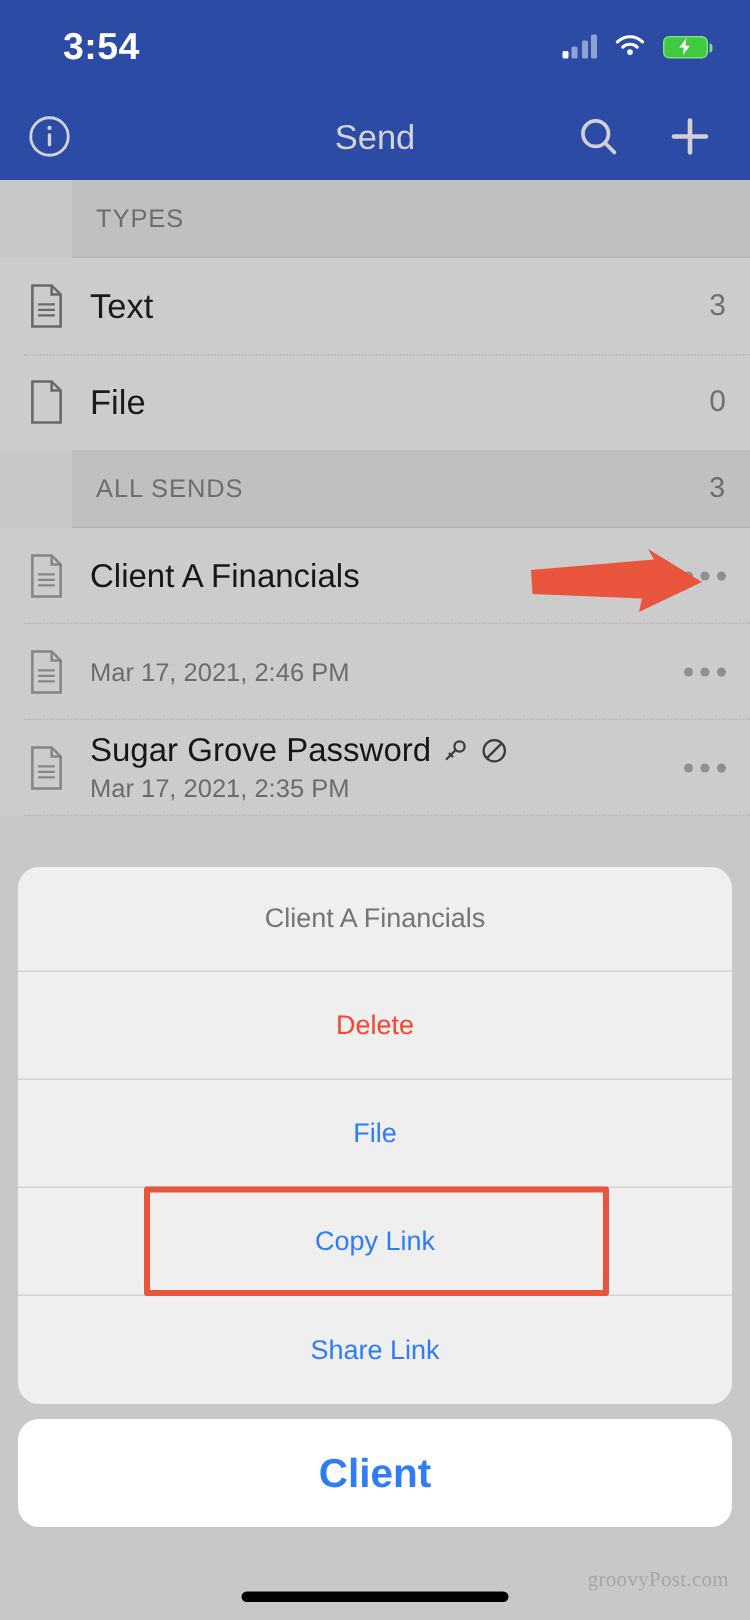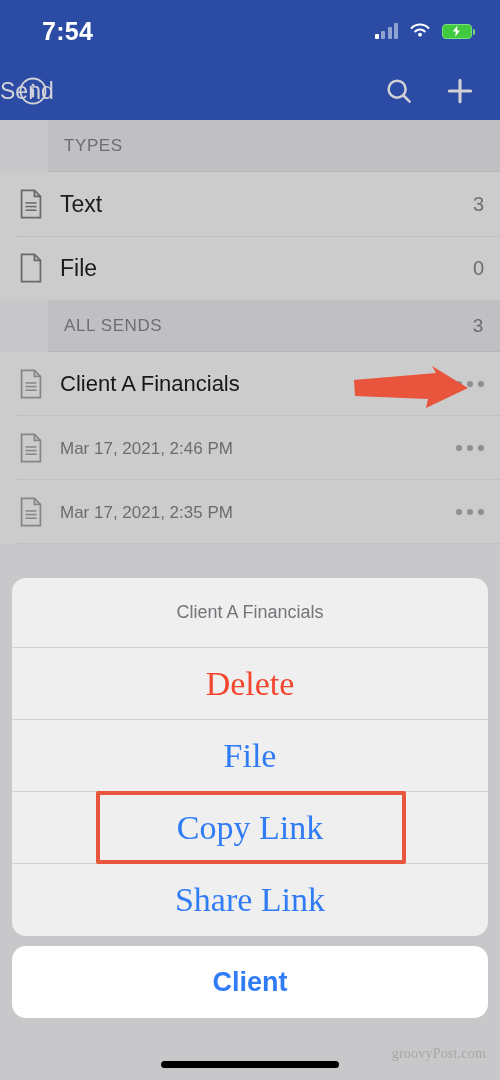--- a/index.html
+++ b/index.html
@@ -62,21 +62,21 @@
   .navbar {
     height: 58px;
     background: #2b4ba5;
     display: flex;
     align-items: center;
     padding: 0 24px 0 18px;
     flex: 0 0 auto;
     position: relative;
   }
   .nav-title {
-    position: absolute; left: 0; right: 0; text-align: left;
+    position: absolute; left: 0; right: 0; text-align: center;
     color: #d4d4d8; font-size: 23px; pointer-events: none;
   }
   .nav-left { display: flex; align-items: center; }
   .nav-right { margin-left: auto; display: flex; align-items: center; gap: 30px; }
   .icon-btn { display: flex; align-items: center; justify-content: center; }
 
   
   .sec-head {
     background: #c0c0c2;
     height: 52px;
@@ -150,24 +150,23 @@
   }
   .sheet-title {
     height: 70px;
     display: flex; align-items: center; justify-content: center;
     color: #747479; font-size: 18px;
     border-bottom: 1px solid #d3d3d6;
   }
   .sheet-item {
     height: 72px;
     display: flex; align-items: center; justify-content: center;
-    font-size: 34px;
+    font-size: 18px;
     border-bottom: 1px solid #d3d3d6;
     position: relative;
-    font-family: Liberation Serif, serif;
   }
   .sheet-item:last-child { border-bottom: none; }
   .sheet-item.destructive { color: #f2472e; }
   .sheet-item.normal { color: #2f7cf6; }
   .sheet-item.highlighted:after {
     content: "";
     position: absolute;
     left: 84px; right: 82px; top: -1px; bottom: -1px;
     border: 4px solid #e8543c;
     border-radius: 2px;
@@ -205,21 +204,21 @@
     color: #a6a6a8;
     letter-spacing: .2px;
   }
 </style>
 </head>
 <body>
 
 <div id="phone">
 
   <div class="statusbar">
-    <div class="status-time">7:54</div>
+    <div class="status-time">3:54</div>
     <div class="status-right">
       <div class="sig">
         <i class="on"></i>
           <i></i>
           <i></i>
           <i></i>
       </div>
       <svg width="22" height="16" viewBox="0 0 22 16">
         <path d="M11 13.6a1.9 1.9 0 1 0 0-3.8 1.9 1.9 0 0 0 0 3.8z" fill="#fff"></path>
         <path d="M6.2 8.4a7 7 0 0 1 9.6 0" stroke="#fff" stroke-width="2.1" fill="none" stroke-linecap="round"></path>
@@ -343,20 +342,32 @@
       <div class="doc-ic">
         <svg width="26" height="30" viewBox="0 0 24 28">
           <path d="M3.2 1.2h12l5.6 5.6v20H3.2z" fill="none" stroke="#85858a" stroke-width="1.6"></path>
           <path d="M15.2 1.2v5.6h5.6" fill="none" stroke="#85858a" stroke-width="1.6"></path>
           <line x1="6.8" y1="13" x2="17.2" y2="13" stroke="#85858a" stroke-width="1.4"></line>
           <line x1="6.8" y1="16.4" x2="17.2" y2="16.4" stroke="#85858a" stroke-width="1.4"></line>
           <line x1="6.8" y1="19.8" x2="17.2" y2="19.8" stroke="#85858a" stroke-width="1.4"></line>
         </svg>
       </div>
       <div class="send-info">
+        <div class="send-title-line">
+          <span class="send-title">Sugar Grove Password</span>
+          <svg width="19" height="19" viewBox="0 0 24 24">
+            <circle cx="15.6" cy="8.4" r="4.3" fill="none" stroke="#3c3c40" stroke-width="1.9"></circle>
+            <line x1="12.4" y1="11.4" x2="4.8" y2="19" stroke="#3c3c40" stroke-width="1.9" stroke-linecap="round"></line>
+            <line x1="7.2" y1="14.4" x2="9.6" y2="16.8" stroke="#3c3c40" stroke-width="1.9" stroke-linecap="round"></line>
+          </svg>
+          <svg width="19" height="19" viewBox="0 0 24 24">
+            <circle cx="12" cy="12" r="9" fill="none" stroke="#3c3c40" stroke-width="1.9"></circle>
+            <line x1="5.8" y1="18.2" x2="18.2" y2="5.8" stroke="#3c3c40" stroke-width="1.9"></line>
+          </svg>
+        </div>
         <span class="send-date">Mar 17, 2021, 2:35 PM</span>
       </div>
       <div class="dots">
           <span></span>
           <span></span>
           <span></span>
         </div>
     </div>
   </div>
 

